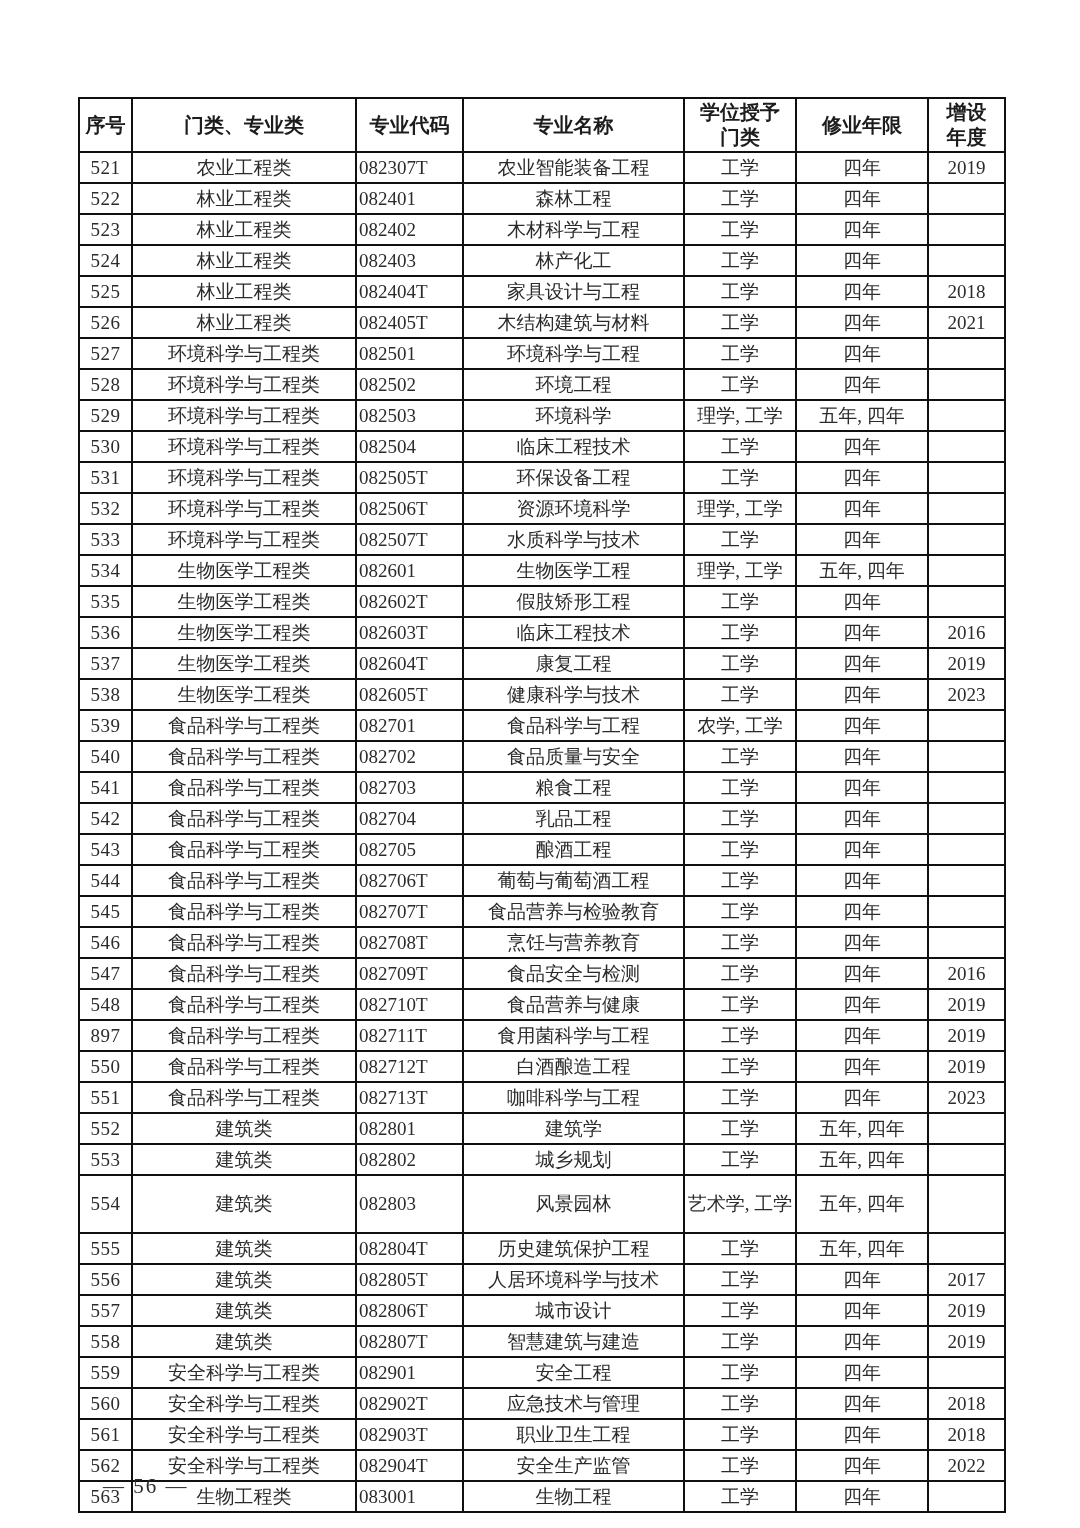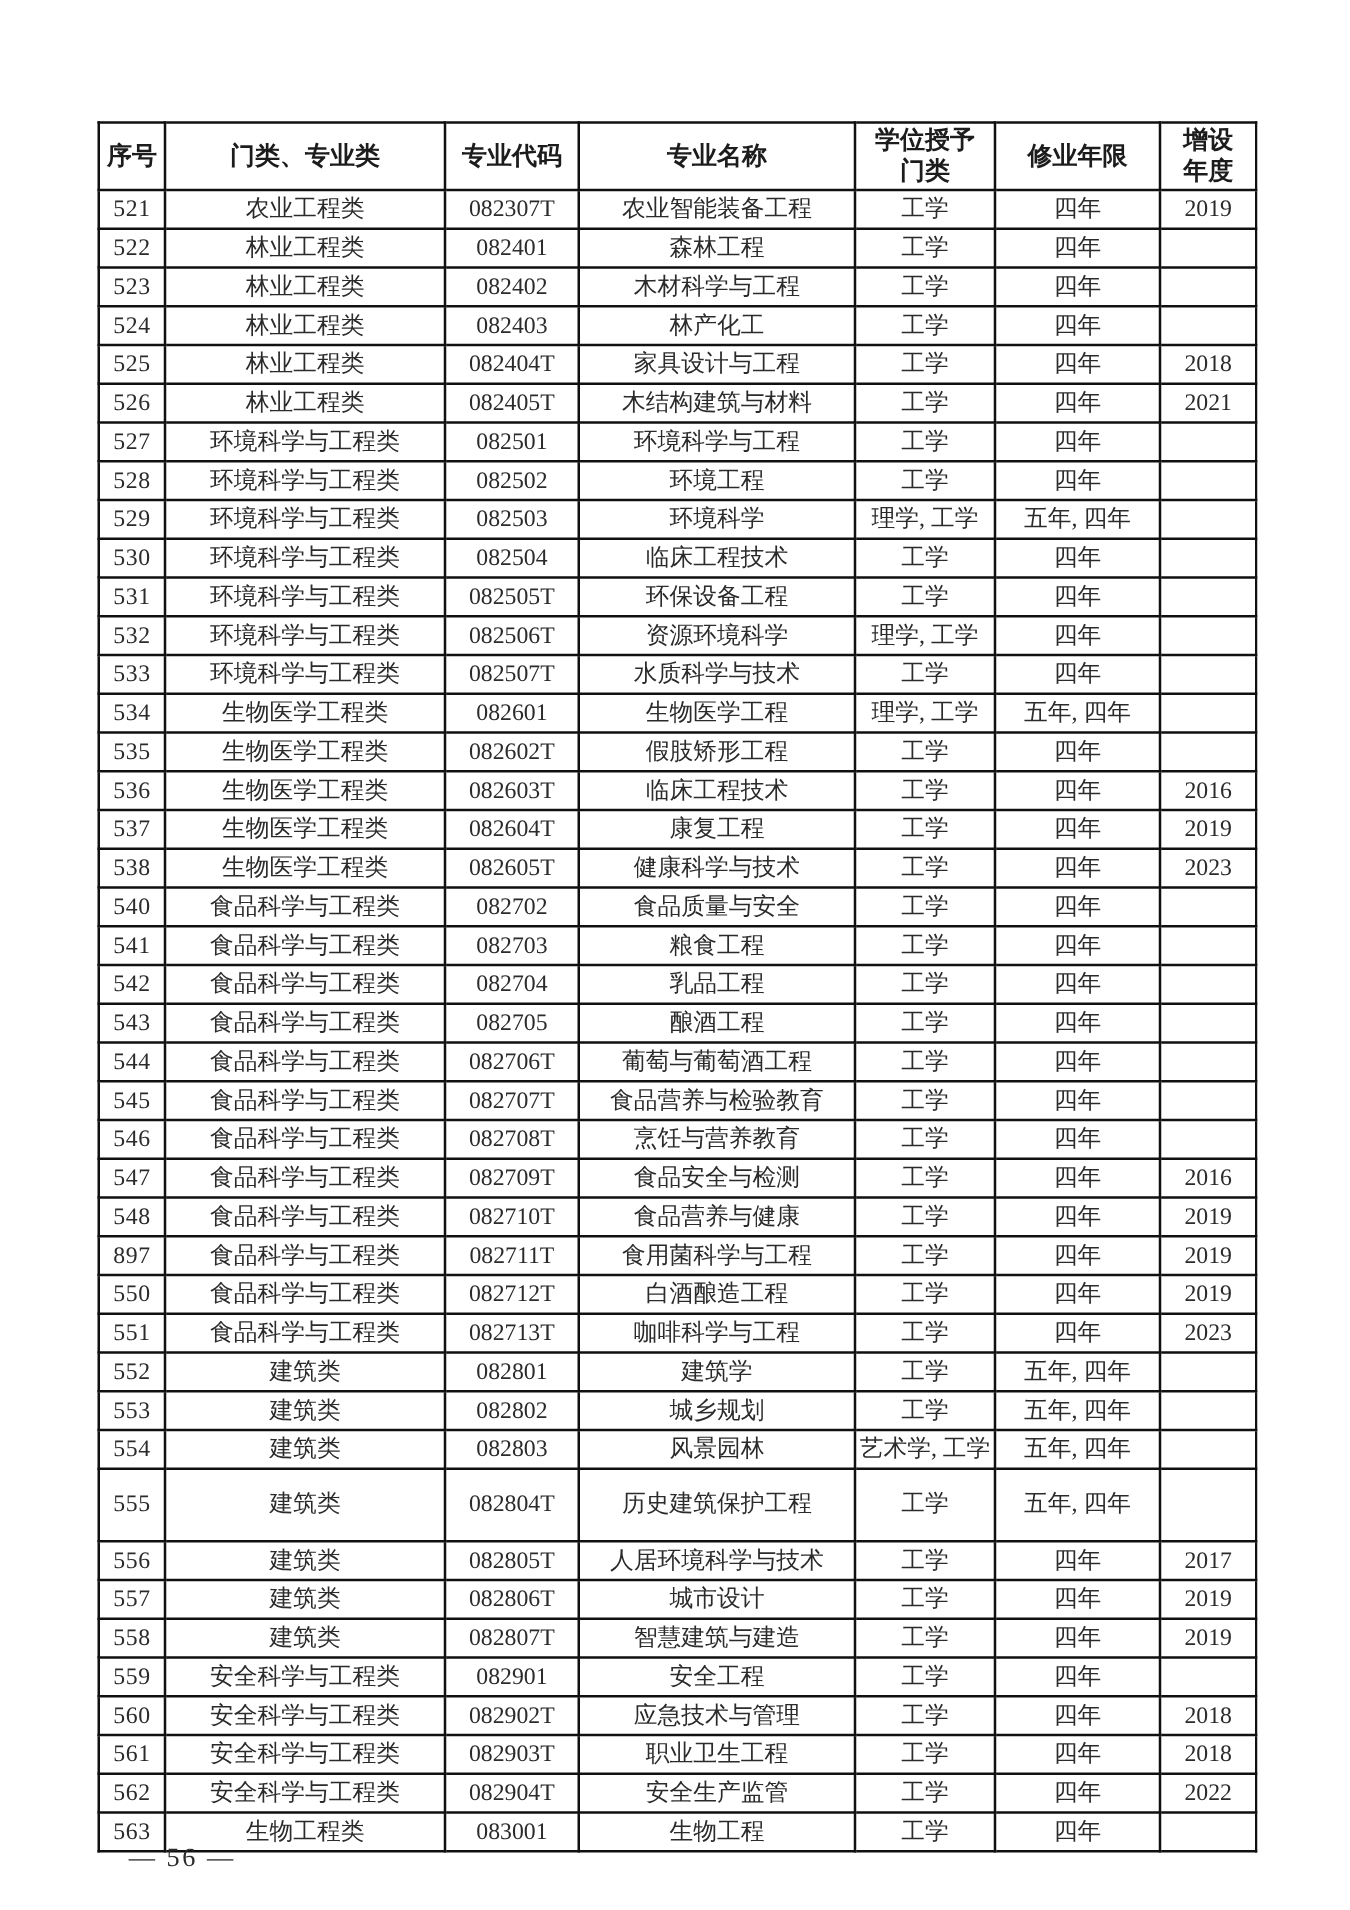--- a/index.html
+++ b/index.html
@@ -42,21 +42,21 @@
     white-space: pre-line;
     line-height: 25px;
     padding: 0;
   }
   table.majors td {
     height: 27px;
   }
   
   td.col-0, td.col-4, td.col-5, td.col-6 { text-align: center; }
   td.col-1 { text-align: center; padding-left: 6px; margin-left: 44px; }
-  td.col-2 { text-align: center; padding-left: 4px; margin-left: 35px; }
+  td.col-2 { text-align: left; padding-left: 4px; margin-left: 35px; }
   td.col-3 { text-align: center; padding-left: 4px; }
   td.col-0 { font-size: 19px; letter-spacing: 0.5px; }
   
   tbody tr:nth-child(34) td { height: 54px; }
   .footer {
     position: absolute;
     left: 76px;
     top: 1474px;
     font-size: 21px;
     color: #2b2b2b;
@@ -249,20 +249,29 @@
         <tr>
           <td class="col-0">538</td>
           <td class="col-1">生物医学工程类</td>
           <td class="col-2">082605T</td>
           <td class="col-3">健康科学与技术</td>
           <td class="col-4">工学</td>
           <td class="col-5">四年</td>
           <td class="col-6">2023</td>
         </tr>
         <tr>
+          <td class="col-0">539</td>
+          <td class="col-1">食品科学与工程类</td>
+          <td class="col-2">082701</td>
+          <td class="col-3">食品科学与工程</td>
+          <td class="col-4">农学, 工学</td>
+          <td class="col-5">四年</td>
+          <td class="col-6"></td>
+        </tr>
+        <tr>
           <td class="col-0">540</td>
           <td class="col-1">食品科学与工程类</td>
           <td class="col-2">082702</td>
           <td class="col-3">食品质量与安全</td>
           <td class="col-4">工学</td>
           <td class="col-5">四年</td>
           <td class="col-6"></td>
         </tr>
         <tr>
           <td class="col-0">541</td>

